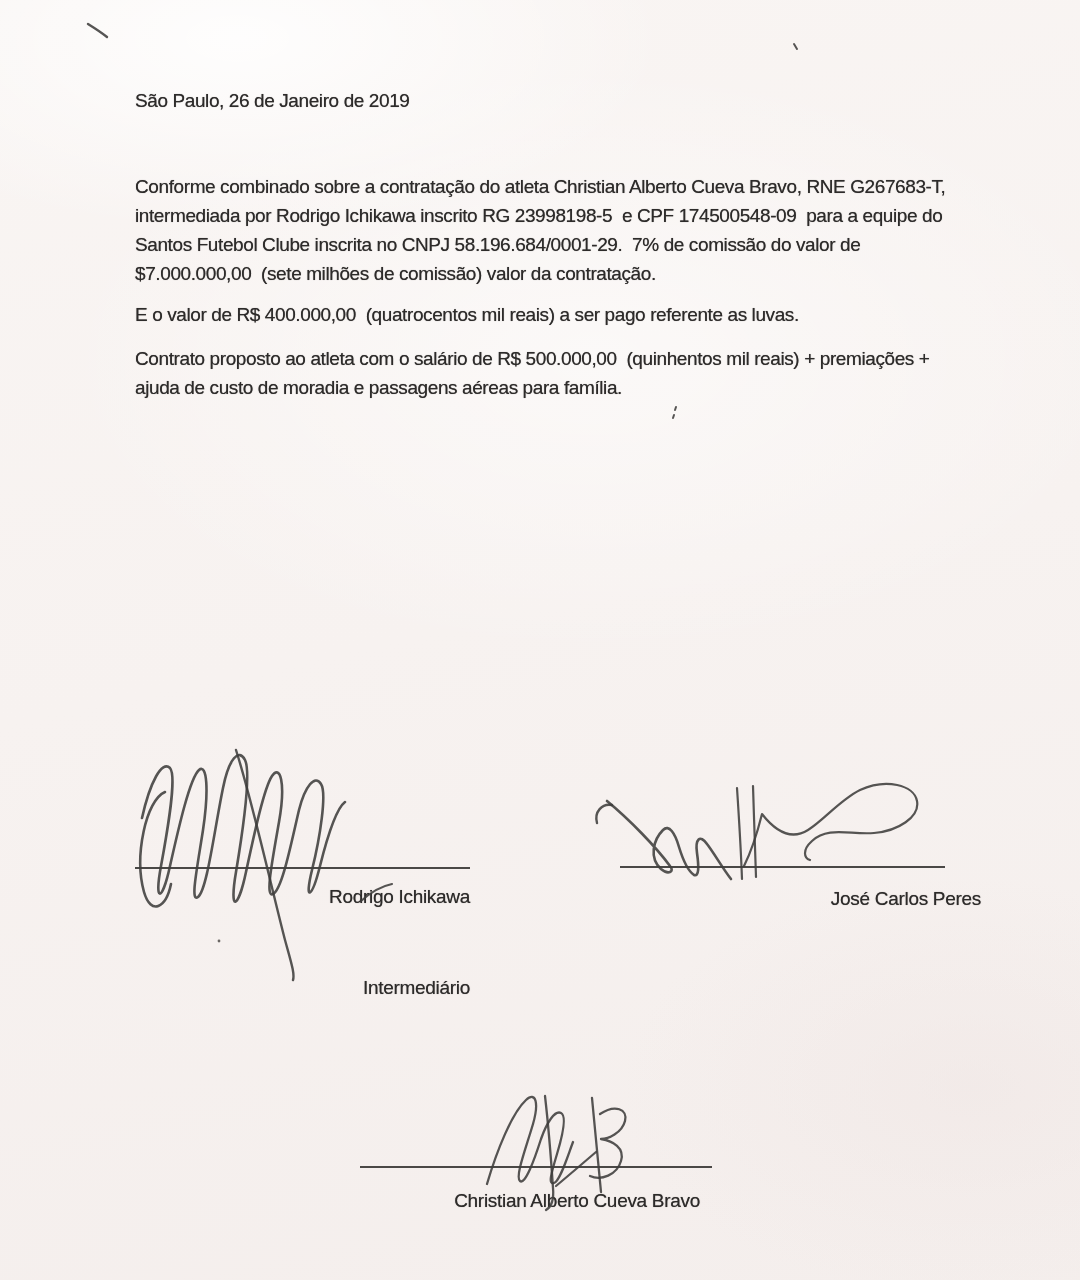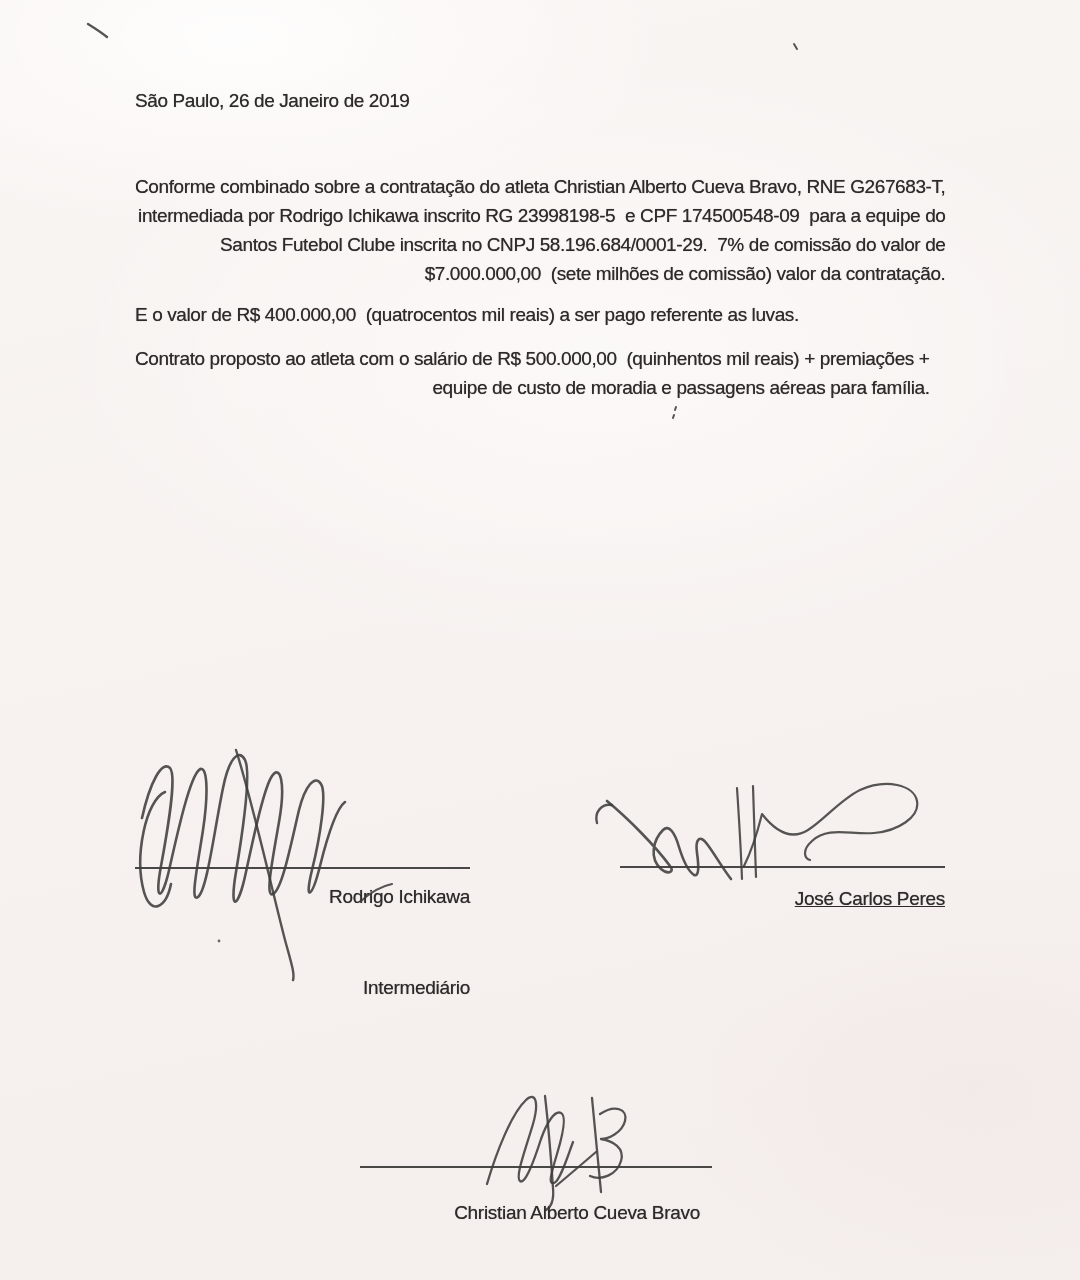--- a/index.html
+++ b/index.html
@@ -19,21 +19,21 @@
   .ink-layer { position: absolute; inset: 0; filter: blur(0.3px); }
   .line {
     position: relative;
     height: 29px;
     line-height: 29px;
     white-space: pre;
     font-size: 19px;
     letter-spacing: -0.4px;
     text-shadow: 0 0 0.7px rgba(45,43,42,0.75);
   }
-  .block { position: absolute; text-align: right; }
+  .block { position: absolute; }
   .date-block { left: 135px; top: 86px; }
   .p1-block { left: 135px; top: 172px; }
   .p2-block { left: 135px; top: 300px; }
   .p3-block { left: 135px; top: 344px; }
   .sigline {
     position: absolute;
     height: 0;
     border-top: 2px solid #4a4846;
   }
   .sigline-left   { left: 135px; top: 867px; width: 335px; }
@@ -42,23 +42,23 @@
   .sigtext {
     position: absolute;
     text-align: right;
     font-size: 19px;
     letter-spacing: -0.3px;
     text-shadow: 0 0 0.7px rgba(45,43,42,0.75);
     white-space: pre;
   }
   .name-left  { left: 135px; width: 335px; top: 886px; }
   .role-left  { left: 135px; width: 335px; top: 977px; }
-  .name-right { left: 620px; width: 325px; top: 888px; text-decoration: underline; }
+  .name-right { left: 656px; width: 325px; top: 888px; }
   .role-right { left: 620px; width: 325px; top: 930px; }
-  .name-bottom{ left: 348px; width: 352px; top: 1190px; margin-top: 12px; }
+  .name-bottom{ left: 348px; width: 352px; top: 1190px; }
   svg.overlay { position: absolute; inset: 0; pointer-events: none; }
   svg .sig { fill: none; stroke: #3f3d3c; stroke-linecap: round; stroke-linejoin: round; opacity: 0.88; }
 </style>
 </head>
 <body>
 
 <div class="page">
   <div class="ink-layer">
 
     <div class="block date-block">
@@ -71,21 +71,21 @@
       <div class="line">Santos Futebol Clube inscrita no CNPJ 58.196.684/0001-29.  7% de comissão do valor de</div>
       <div class="line">$7.000.000,00  (sete milhões de comissão) valor da contratação.</div>
     </div>
 
     <div class="block p2-block">
       <div class="line">E o valor de R$ 400.000,00  (quatrocentos mil reais) a ser pago referente as luvas.</div>
     </div>
 
     <div class="block p3-block">
       <div class="line">Contrato proposto ao atleta com o salário de R$ 500.000,00  (quinhentos mil reais) + premiações +</div>
-      <div class="line">equipe de custo de moradia e passagens aéreas para família.</div>
+      <div class="line">ajuda de custo de moradia e passagens aéreas para família.</div>
     </div>
 
     <div class="sigline sigline-left"></div>
     <div class="sigline sigline-right"></div>
     <div class="sigline sigline-bottom"></div>
 
     <div class="sigtext name-left">Rodrigo Ichikawa</div>
     <div class="sigtext role-left">Intermediário</div>
     <div class="sigtext name-right">José Carlos Peres</div>
     <div class="sigtext name-bottom">Christian Alberto Cueva Bravo</div>

